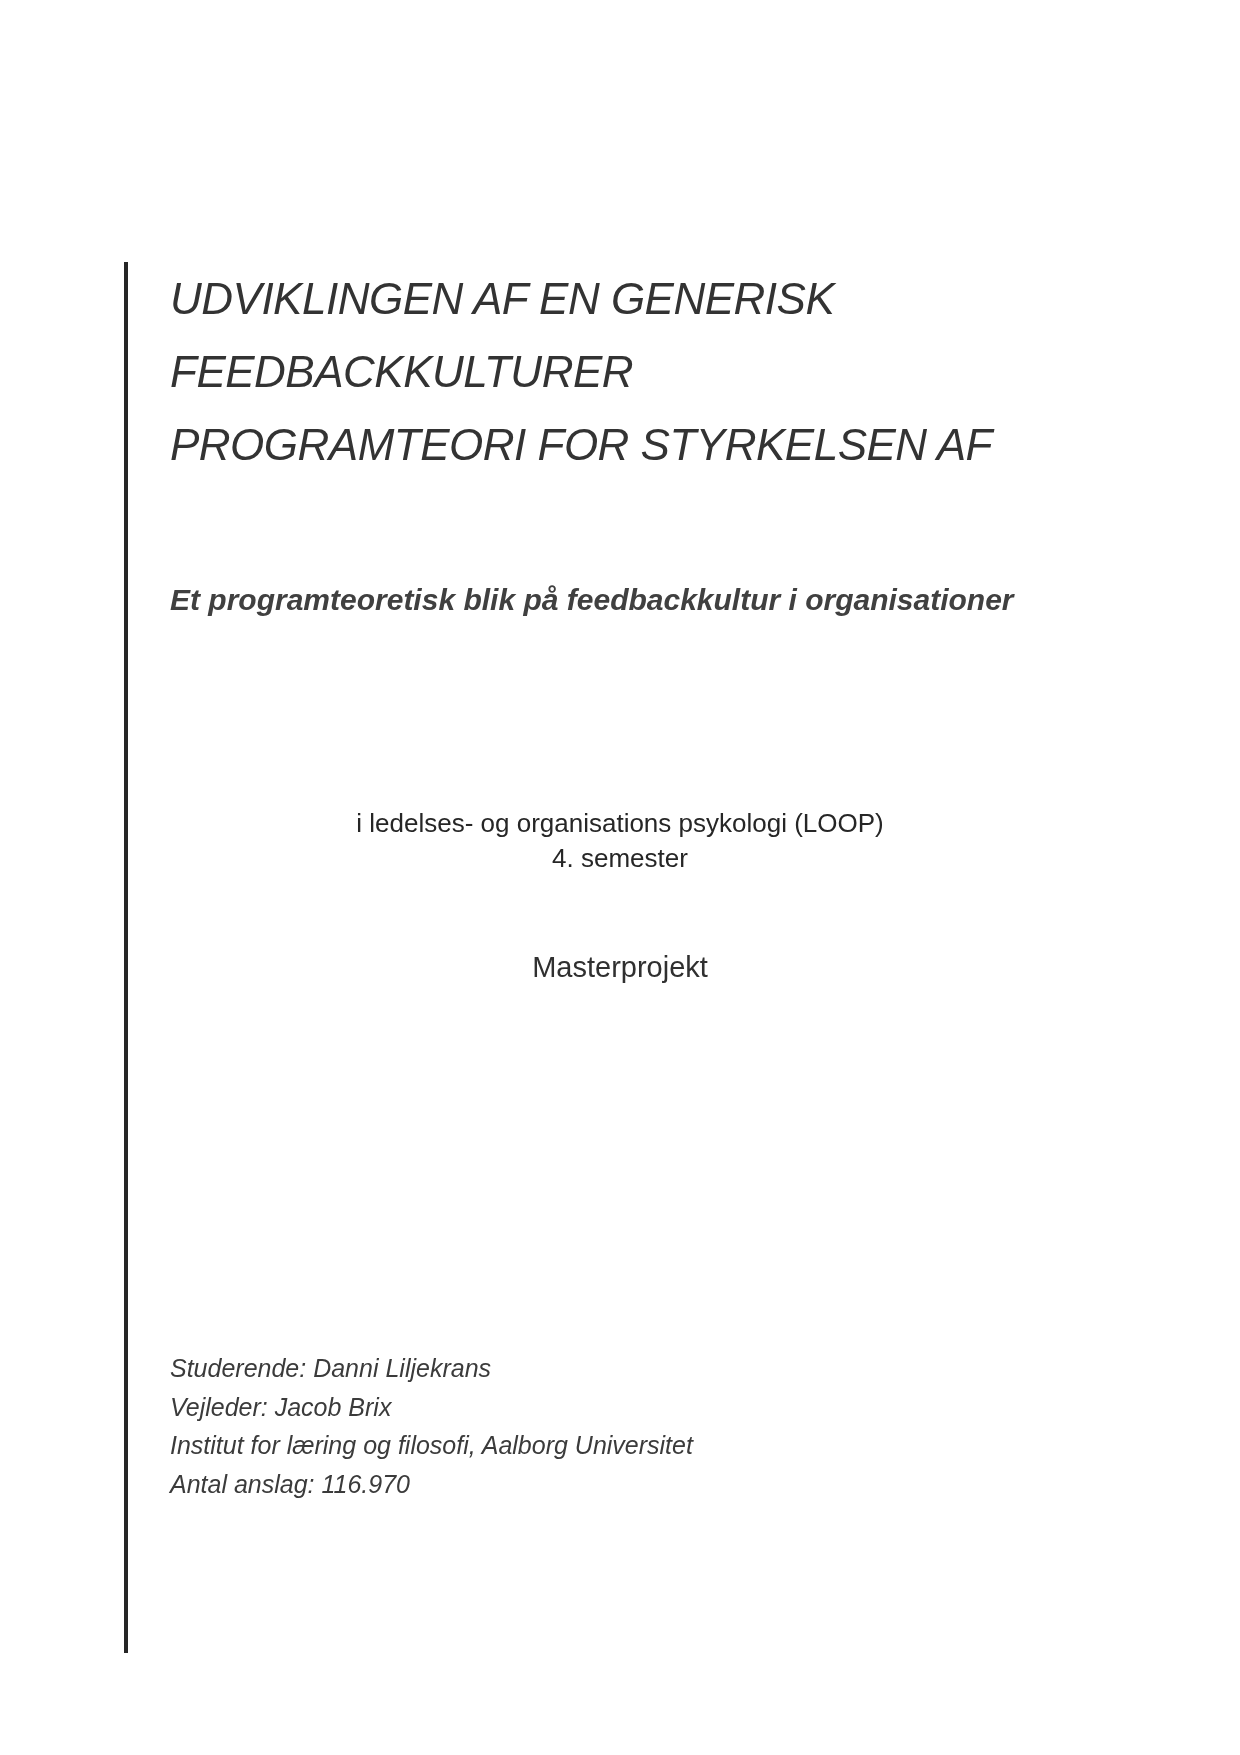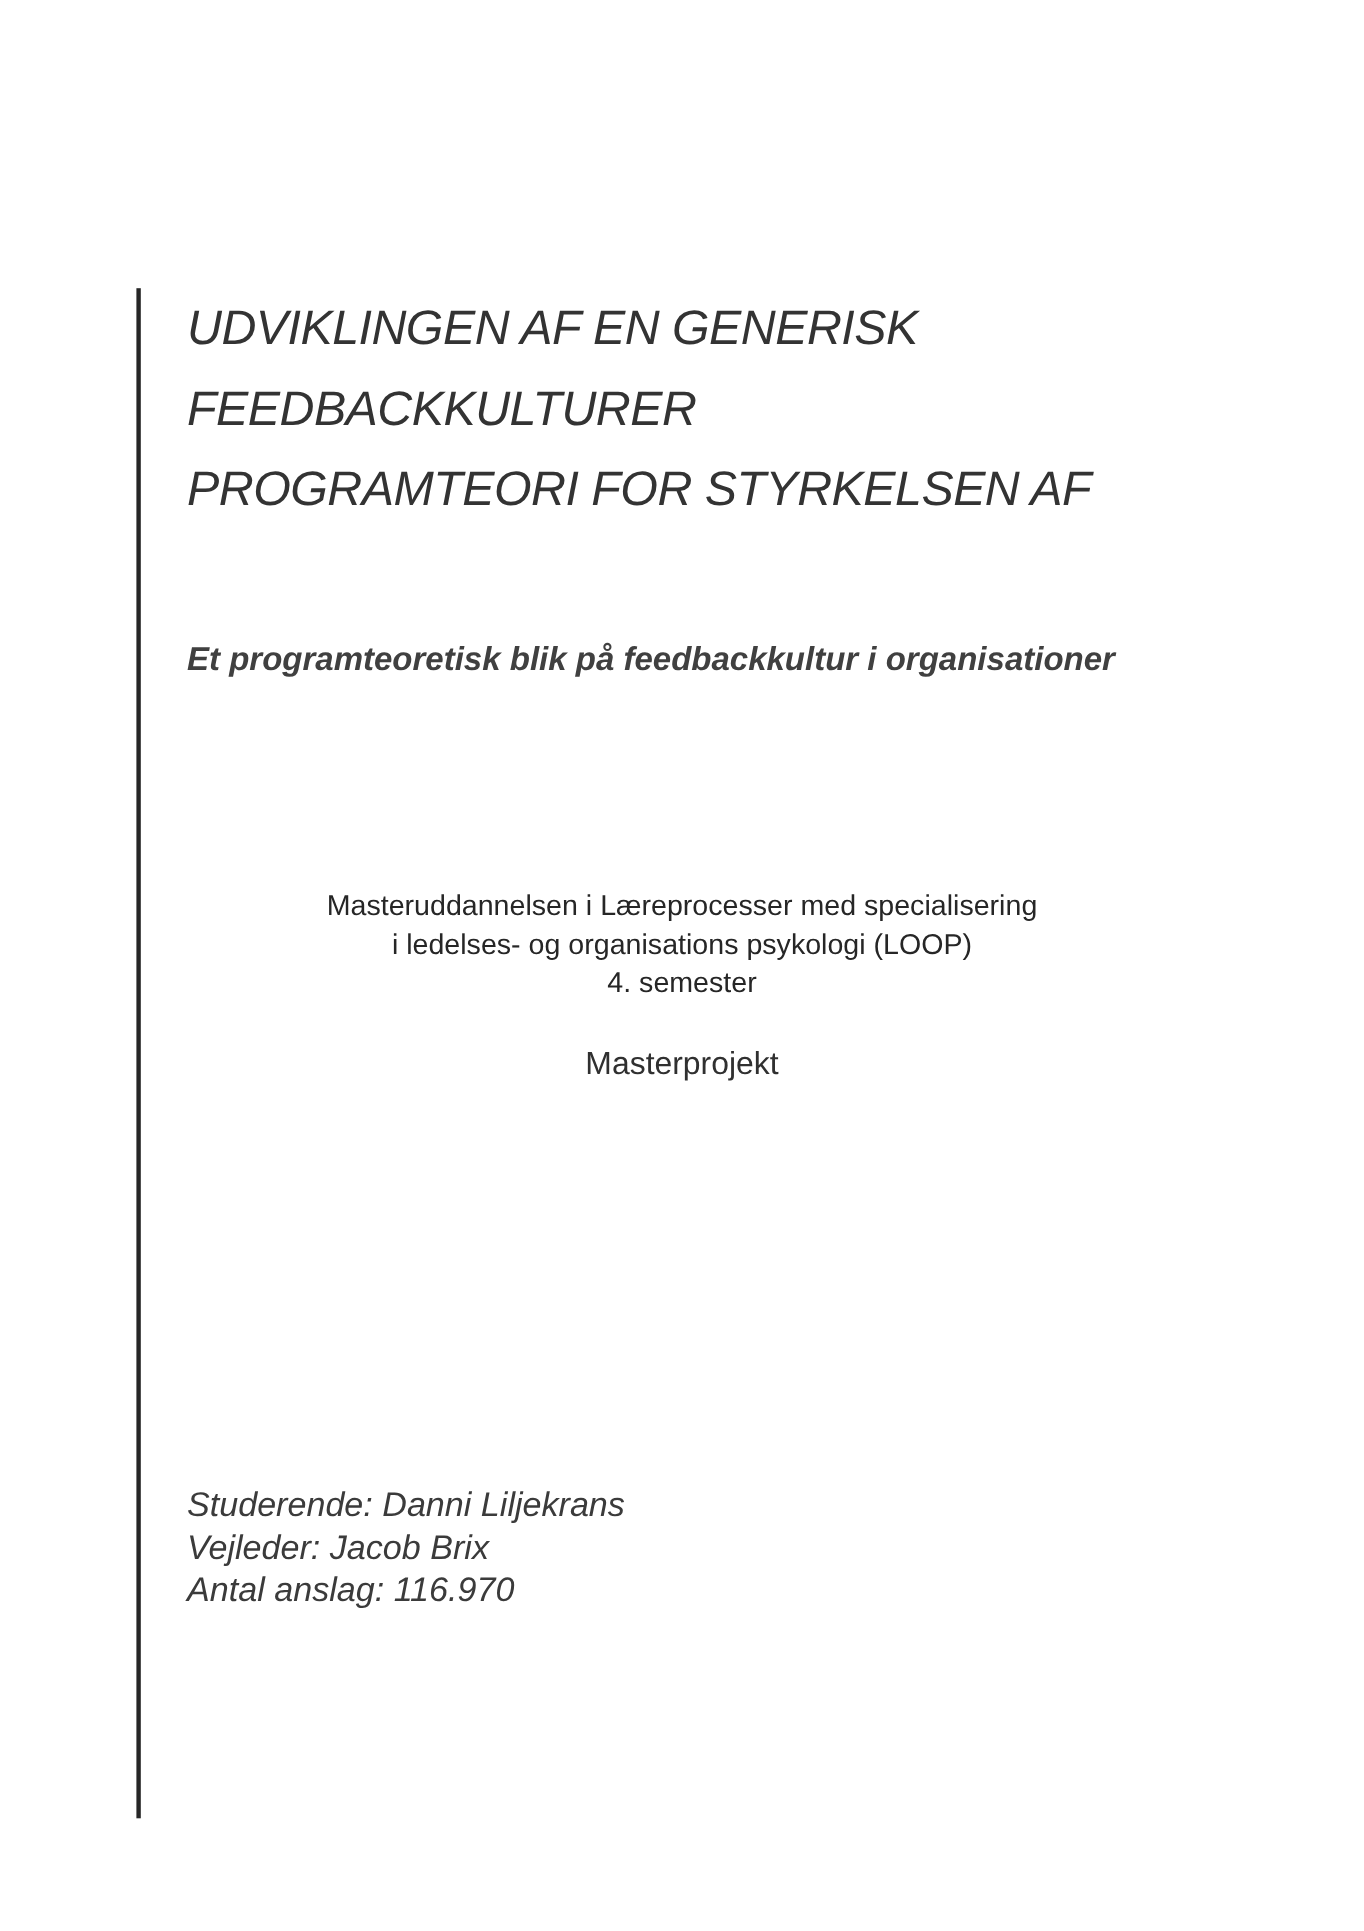--- a/index.html
+++ b/index.html
@@ -72,21 +72,21 @@
     font-size: 29px;
     line-height: 46px;
     font-weight: 400;
     color: #303030;
   }
   .info-block {
     position: absolute;
     left: 170px;
     top: 1349px;
     width: 800px;
-    font-size: 31px;
+    font-size: 25px;
     line-height: 38.5px;
     font-style: italic;
     font-weight: 400;
     color: #3b3b3b;
   }
   .info-block .line {
     display: block;
   }
 </style>
 </head>
@@ -98,26 +98,26 @@
 
   <h1 class="thesis-title" style="margin:0; font-weight:300;">
     <span class="line">UDVIKLINGEN AF EN GENERISK</span>
     <span class="line">FEEDBACKKULTURER</span>
     <span class="line">PROGRAMTEORI FOR STYRKELSEN AF</span>
   </h1>
 
   <h2 class="thesis-subtitle" style="margin:0;">Et programteoretisk blik på feedbackkultur i organisationer</h2>
 
   <div class="program-block">
-    <span class="line">Masteruddannelsen i Læreprocesser med specialisering</span>
     <span class="line">i ledelses- og organisations psykologi (LOOP)</span>
     <span class="line">4. semester</span>
   </div>
 
   <div class="project-type">Masterprojekt</div>
 
   <div class="info-block">
     <span class="line">Studerende: Danni Liljekrans</span>
     <span class="line">Vejleder: Jacob Brix</span>
+    <span class="line">Institut for læring og filosofi, Aalborg Universitet</span>
     <span class="line">Antal anslag: 116.970</span>
   </div>
 
 </div>
 
 </body></html>

